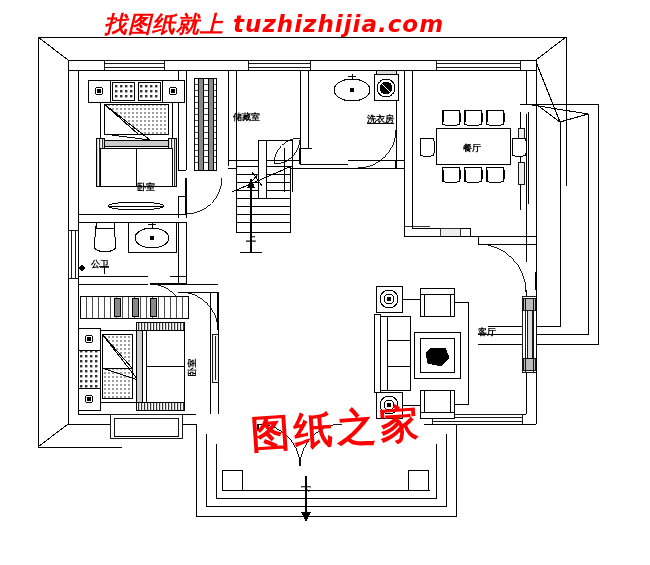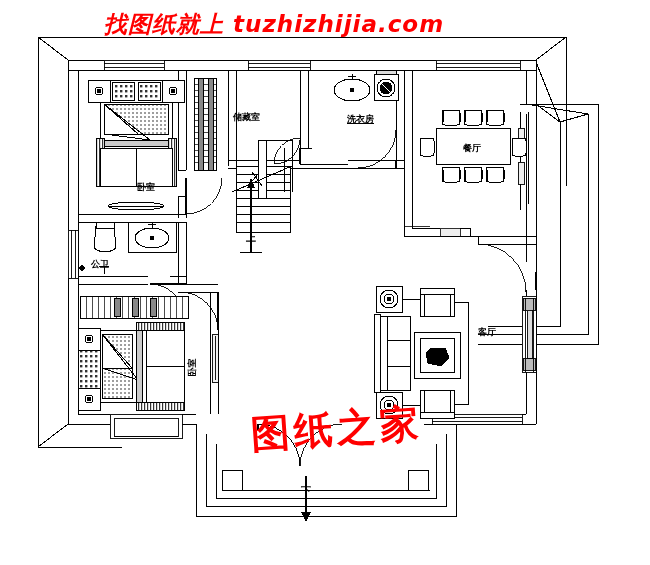--- a/index.html
+++ b/index.html
@@ -457,21 +457,21 @@
         <path d="M404,226 L430,226"></path>
         <path d="M470,228 L470,236"></path>
         <rect x="440" y="228" width="20" height="8" fill="#eee"></rect>
       </g>
 
     </g>
   </svg>
 
   <div class="rlabel" style="left:137px;top:181px;">卧室</div>
   <div class="rlabel" style="left:233px;top:111px;">储藏室</div>
-  <div class="rlabel" style="left:347px;top:113px;text-decoration:underline;">洗衣房</div>
+  <div class="rlabel" style="left:367px;top:113px;text-decoration:underline;">洗衣房</div>
   <div class="rlabel" style="left:463px;top:142px;">餐厅</div>
   <div class="rlabel" style="left:91px;top:258px;">公卫</div>
   <div class="rlabel rot" style="left:183px;top:361px;">卧室</div>
   <div class="rlabel" style="left:478px;top:326px;">客厅</div>
 
   <div class="dirlabel" style="left:246px;top:231px;">上</div>
   <div class="dirlabel" style="left:301px;top:484px;">下</div>
 
   <div class="wm" id="wm-top">找图纸就上 tuzhizhijia.com</div>
   <div class="wm" id="wm-bottom">图纸之家</div>

